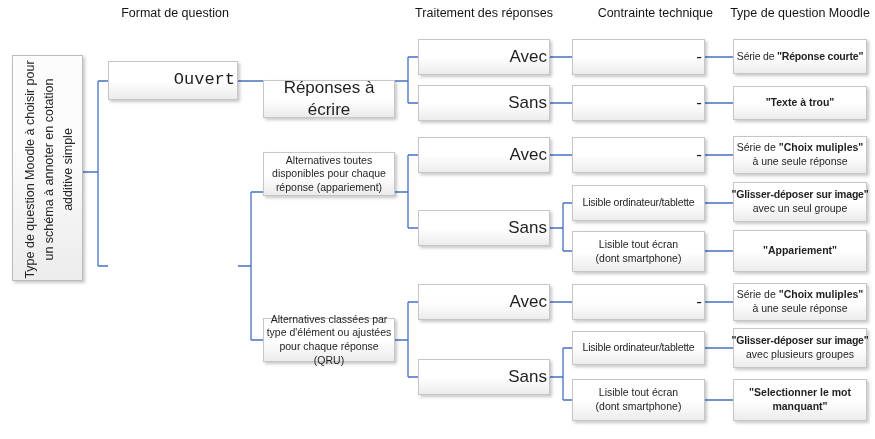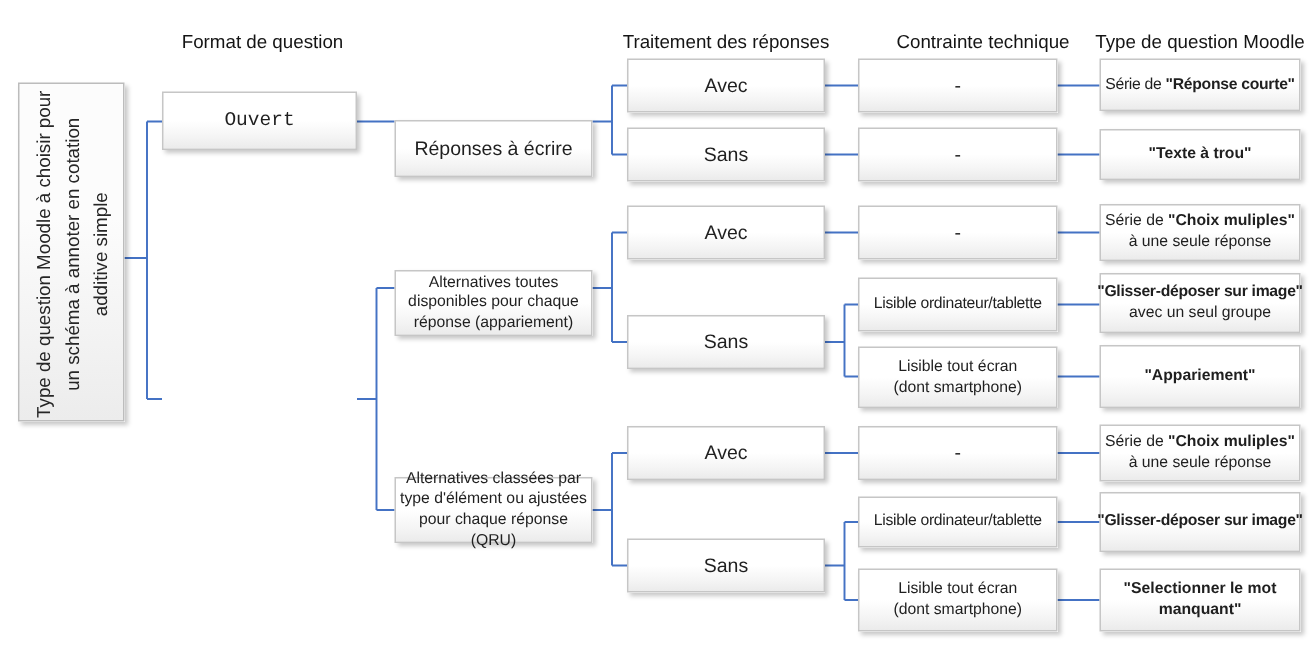--- a/index.html
+++ b/index.html
@@ -1,34 +1,34 @@
 <!DOCTYPE html>
 <html><head>
 <meta charset="utf-8">
 <style>
   html,body{margin:0;padding:0;background:#ffffff;}
   body{font-family:"Liberation Sans",sans-serif;}
   #stage{position:relative;width:875px;height:439px;background:#ffffff;overflow:hidden;}
 
   .col-header{
-    position:absolute;top:21px;height:16px;
+    position:absolute;top:6px;height:16px;
     text-align:center;font-size:12.5px;color:#141414;white-space:nowrap;
   }
 
   .node{
     position:absolute;box-sizing:border-box;
     display:flex;align-items:center;justify-content:center;
     text-align:center;
     border:1px solid #c6c6c6;
     background:linear-gradient(180deg,#ffffff 50%,#f4f4f4 80%,#ebebeb 100%);
     box-shadow:2px 2px 3px rgba(0,0,0,.22);
     color:#1f1f1f;font-size:10.5px;line-height:1.3;
     padding:1px 2px;
   }
-  .fs11{font-size:13px;}
+  .fs11{font-size:17px;justify-content:flex-end;}
   .nowrap{white-space:nowrap;letter-spacing:-0.2px;}
   .blk{display:block;}
   .node b{font-weight:bold;}
 
   .title-box{
     position:absolute;left:12px;top:55px;width:71px;height:226px;
     box-sizing:border-box;border:1px solid #bcbcbc;
     background:linear-gradient(180deg,#fcfcfc 40%,#ececec 100%);
     box-shadow:2px 2px 3px rgba(0,0,0,.22);
   }
@@ -72,21 +72,21 @@
     <div class="title-inner">Type de question Moodle à choisir pour un schéma à annoter en cotation additive simple</div>
   </div>
 
   <div class="node fs11" style="left:108px;top:61px;width:130px;height:39px;font-family:Liberation Mono, monospace;">
       <span>Ouvert</span>
     </div>
 
   <div class="node fs11" style="left:263px;top:80px;width:132px;height:38px;">
       <span>Réponses à écrire</span>
     </div>
-  <div class="node" style="left:263px;top:180px;width:132px;height:44px;">
+  <div class="node" style="left:263px;top:152px;width:132px;height:44px;">
       <span>Alternatives toutes disponibles pour chaque réponse (appariement)</span>
     </div>
   <div class="node" style="left:263px;top:318px;width:132px;height:44px;">
       <span>Alternatives  classées par type d'élément ou ajustées pour chaque réponse (QRU)</span>
     </div>
 
   <div class="node fs11" style="left:418px;top:39px;width:132px;height:36px;">
       <span>Avec</span>
     </div>
   <div class="node fs11" style="left:418px;top:85px;width:132px;height:36px;">
@@ -153,19 +153,20 @@
   </div>
   <div class="node" style="left:733px;top:230px;width:134px;height:42px;">
     <span><b>"Appariement"</b></span>
   </div>
   <div class="node" style="left:733px;top:283px;width:134px;height:38px;">
     <span><span>Série de </span><b>"Choix muliples"</b><span> à une seule réponse</span></span>
   </div>
   <div class="node" style="left:733px;top:328px;width:134px;height:40px;">
     <span>
         <b class="blk nowrap">"Glisser-déposer sur image"</b>
+        <span class="blk">avec plusieurs groupes</span>
       </span>
   </div>
   <div class="node" style="left:733px;top:379px;width:134px;height:42px;">
     <span><b>"Selectionner le mot manquant"</b></span>
   </div>
 
 </div>
 
 </body></html>

